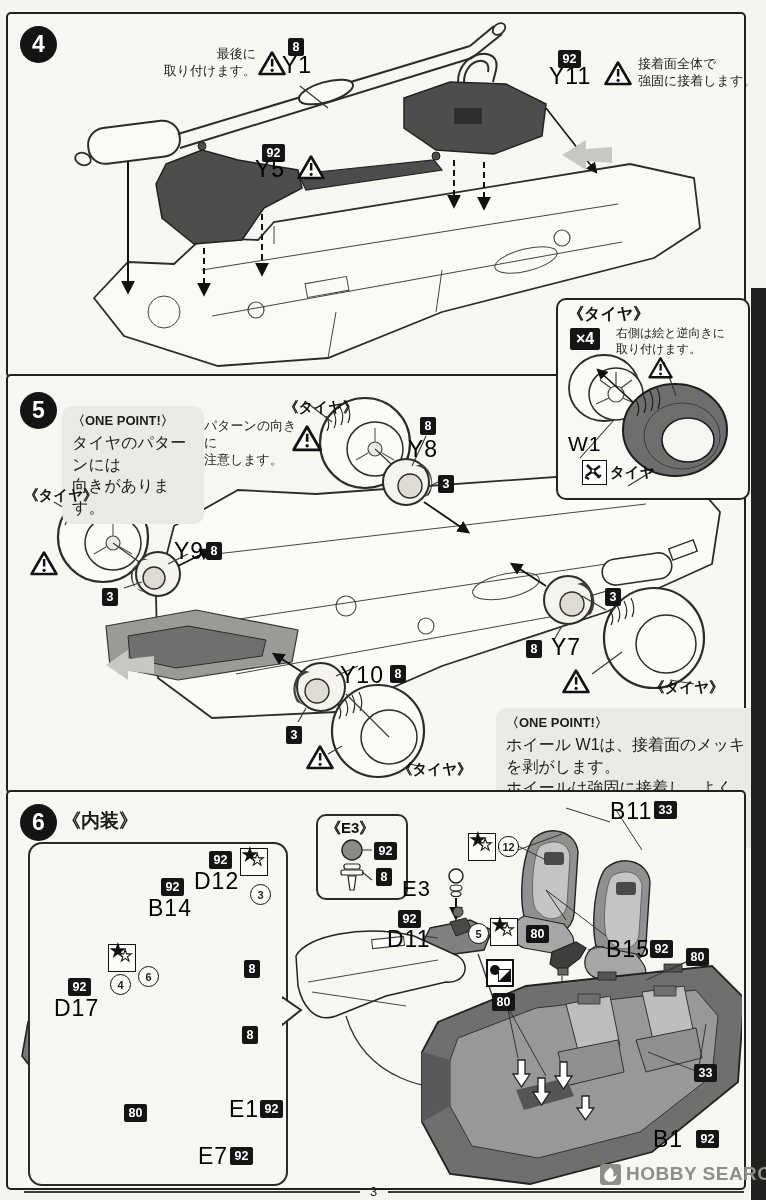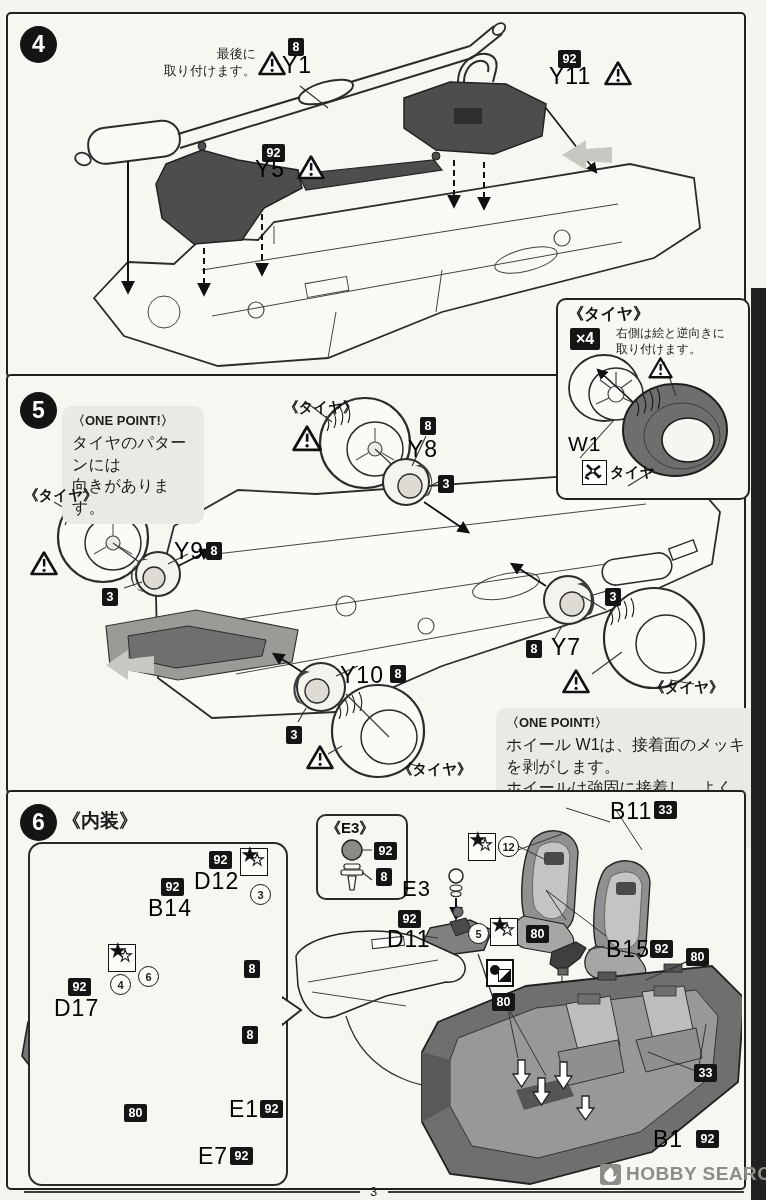--- a/index.html
+++ b/index.html
@@ -117,20 +117,22 @@
   <span class="abs part" style="left:255px;top:156px;">Y5</span>
   <svg class="abs" style="left:297px;top:154px;" width="28" height="26" viewBox="0 0 28 26">
       <use href="#warn"></use>
     </svg>
 
   <span class="abs pb" style="left:558px;top:50px;">92</span>
   <span class="abs part" style="left:549px;top:63px;">Y11</span>
   <svg class="abs" style="left:604px;top:60px;" width="28" height="26" viewBox="0 0 28 26">
       <use href="#warn"></use>
     </svg>
+  <div class="abs jp" style="left:638px;top:56px;width:126px;">接着面全体で
+強固に接着します。</div>
 
   <div class="abs" style="left:556px;top:298px;width:190px;height:198px;background:#f8f7f2;border:2.5px solid #22211f;border-radius:10px;z-index:6;">
     <svg class="abs" style="left:0;top:0;" width="186" height="194" viewBox="0 0 186 194">
       <defs>
           <marker id="ahT" viewBox="0 0 10 10" refX="8" refY="5" markerWidth="7" markerHeight="7" orient="auto-start-reverse">
             <path d="M0,0 L10,5 L0,10 z" fill="#111"></path>
           </marker>
         </defs>
 
       <ellipse cx="46" cy="88" rx="35" ry="33" fill="#fbfaf6" stroke="#2b2b2b" stroke-width="1.8"></ellipse>
@@ -276,20 +278,22 @@
     <span>5</span>
   </div>
 
   <div class="op" style="left:62px;top:406px;width:122px;">
     <div class="t">〈ONE POINT!〉</div>
     <div class="b">タイヤのパターンには
 向きがあります。</div>
   </div>
 
   <span class="abs tlab" style="left:666px;top:390px;">《タイヤ》</span>
+  <div class="abs jp" style="left:204px;top:418px;width:102px;">パターンの向きに
+注意します。</div>
   <svg class="abs" style="left:292px;top:424px;" width="30" height="28" viewBox="0 0 28 26">
       <use href="#warn"></use>
     </svg>
   <span class="abs tlab" style="left:284px;top:398px;">《タイヤ》</span>
 
   <span class="abs pb" style="left:420px;top:417px;">8</span>
   <span class="abs part" style="left:408px;top:436px;">Y8</span>
   <span class="abs pb" style="left:438px;top:475px;">3</span>
 
   <span class="abs tlab" style="left:24px;top:486px;">《タイヤ》</span>

